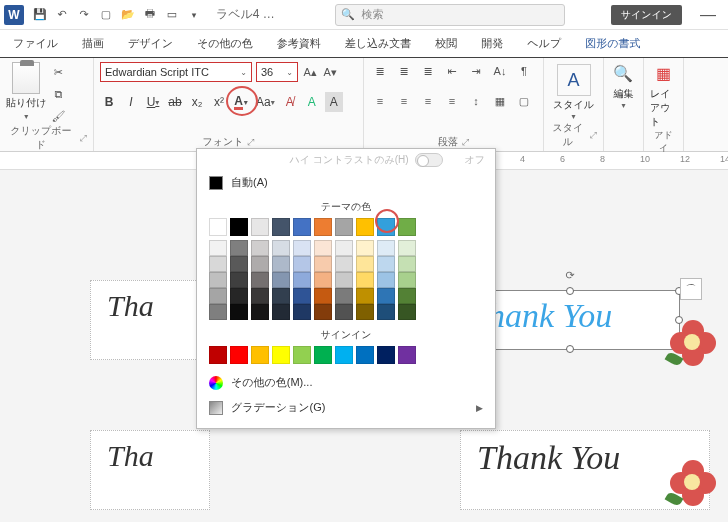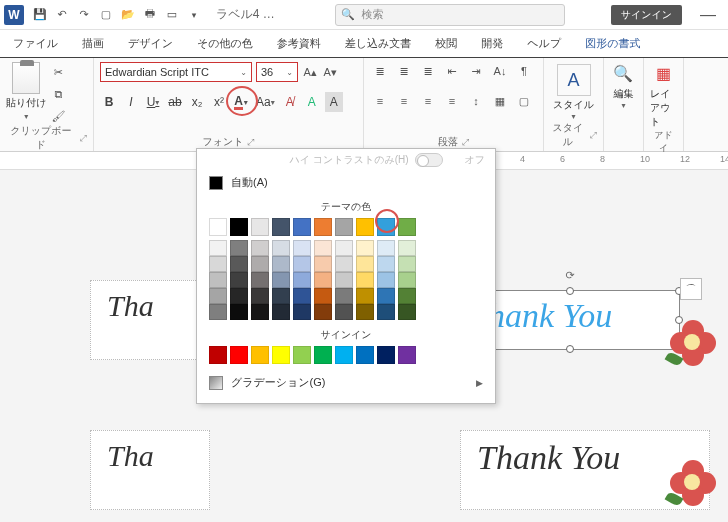--- a/index.html
+++ b/index.html
@@ -388,19 +388,23 @@
       <div class="c" style="background: rgb(255, 192, 0);"></div>
       <div class="c" style="background: rgb(255, 255, 0);"></div>
       <div class="c" style="background: rgb(146, 208, 80);"></div>
       <div class="c" style="background: rgb(0, 176, 80);"></div>
       <div class="c" style="background: rgb(0, 176, 240);"></div>
       <div class="c" style="background: rgb(0, 112, 192);"></div>
       <div class="c" style="background: rgb(0, 32, 96);"></div>
       <div class="c" style="background: rgb(112, 48, 160);"></div>
     </div>
   <div class="cp-item">
+    <div class="more-icon"></div>
+    <span>その他の色(M)...</span>
+  </div>
+  <div class="cp-item">
     <div class="grad-icon"></div>
     <span>グラデーション(G)</span>
     <span class="tri">▶</span>
   </div>
 
   <div class="red-circle2" style="top:60px;left:178px;width:24px;height:24px;"></div>
 </div>
 
 </body></html>

